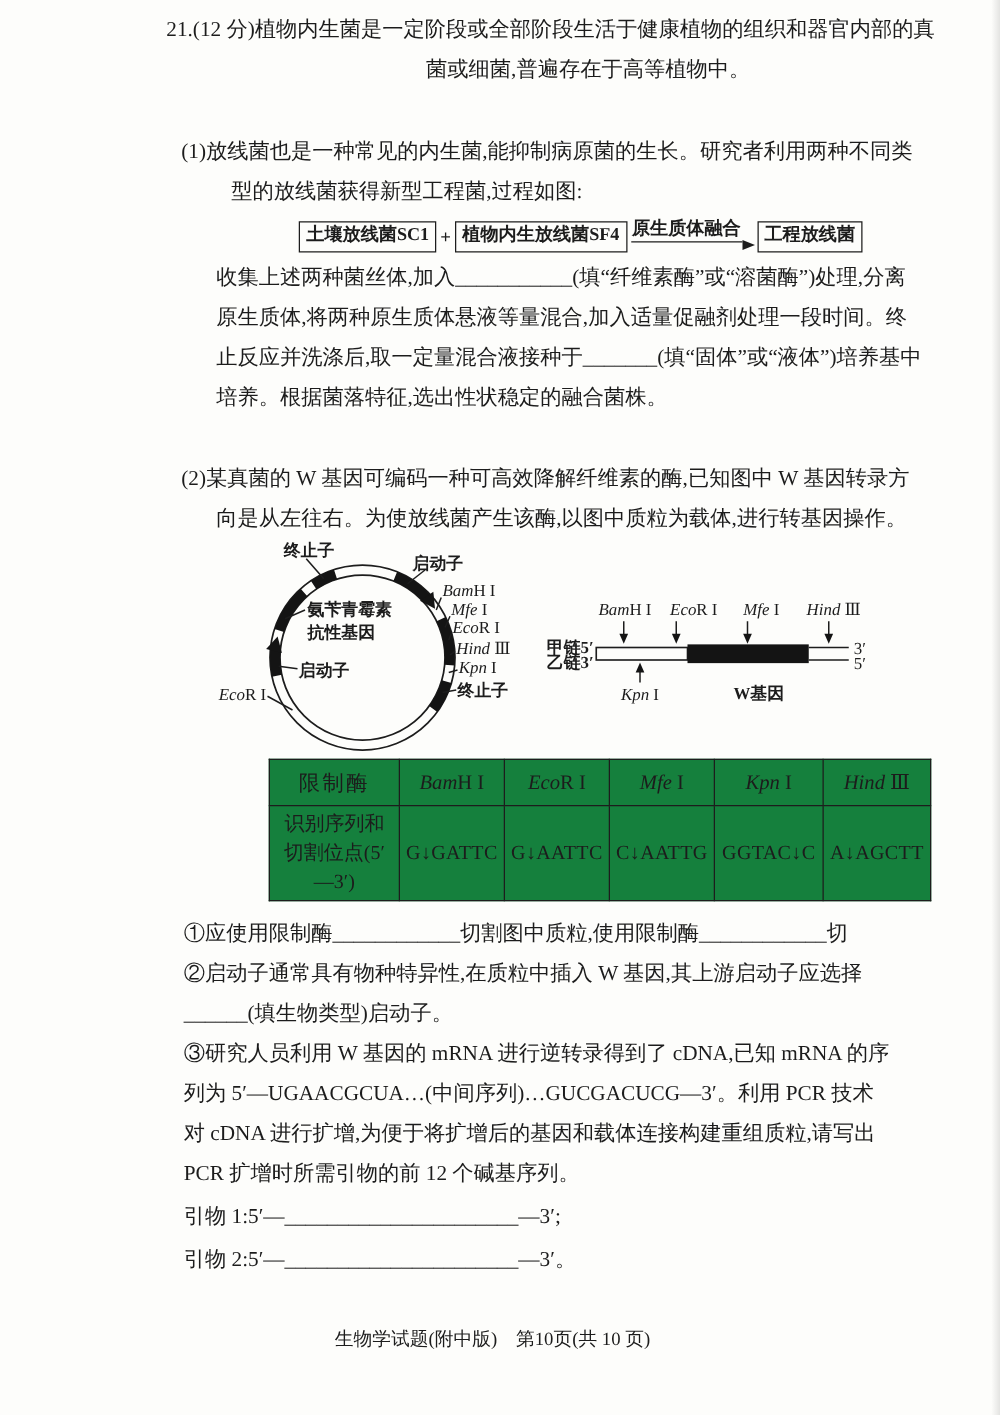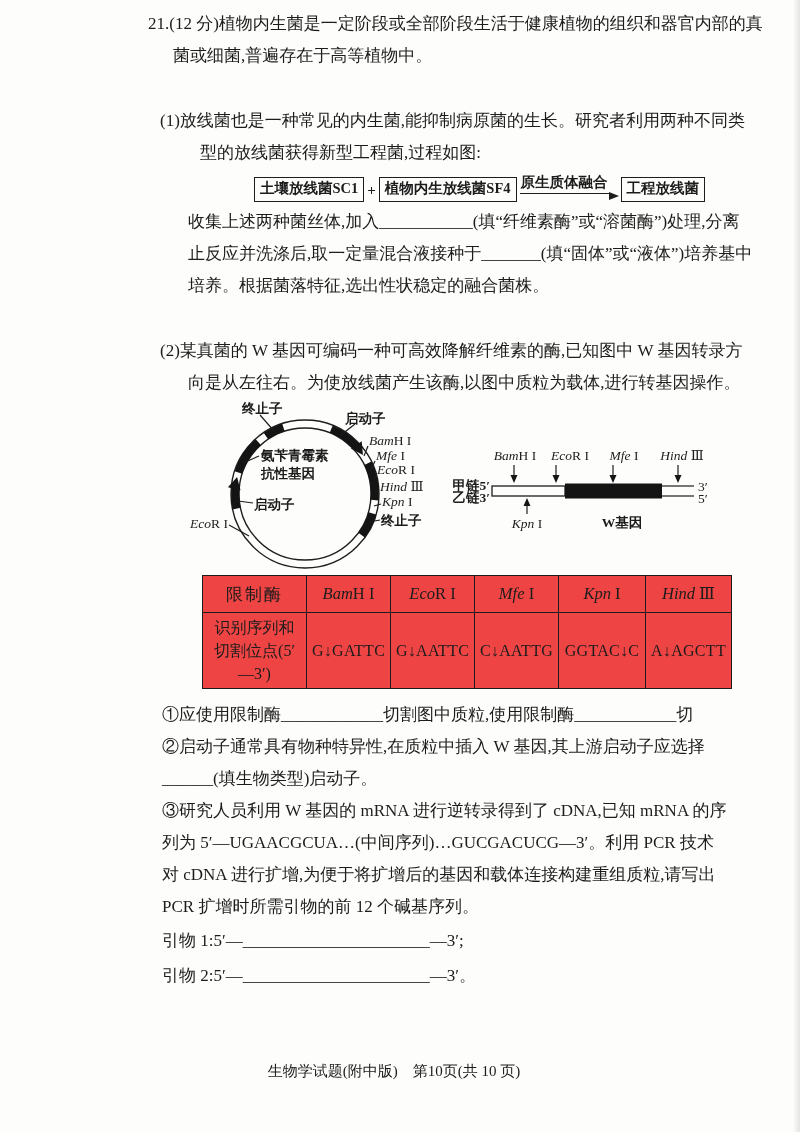--- a/index.html
+++ b/index.html
@@ -6,25 +6,25 @@
   body {
     width:800px; height:1132px;
     background:#fbfbf8;
     font-family:"Liberation Serif","DejaVu Serif",serif;
     color:#1c1c1c;
     overflow:hidden;
   }
   .sheet { position:relative; width:800px; height:1132px; background:#fdfdfb; overflow:hidden; }
   .scan-edge { position:absolute; right:0; top:0; width:7px; height:1132px;
     background:linear-gradient(to right,rgba(0,0,0,0),rgba(0,0,0,0.10)); }
-  .content { position:absolute; left:148px; top:8px; width:650px; }
+  .content { position:absolute; left:133px; top:8px; width:650px; }
   .line { font-size:17px; line-height:32px; white-space:nowrap; }
   .ind12 { padding-left:12px;margin-top:33px; }
   .ind14 { padding-left:14px; }
-  .ind25 { padding-left:25px; }
+  .ind25 { padding-left:25px;text-align:center; }
   .ind40 { padding-left:40px; }
   .ind52 { padding-left:52px; }
   .primer { line-height:35px; }
 
   
   .flow { display:flex; align-items:flex-end; margin:4px 0 4px 106px; }
   .fbox { border:1.5px solid #1d1d1d; font-size:14.5px; font-weight:700;
           line-height:1.35; padding:1px 5px 2px; white-space:nowrap; background:#fdfdfb; }
   .fplus { font-size:15px; font-weight:700; margin:0 3px; padding-bottom:3px; }
   .farrow { position:relative; margin:0 12px 8px 3px; }
@@ -40,21 +40,21 @@
   svg text { fill:#1c1c1c; font-family:"Liberation Serif","DejaVu Serif",serif; }
   .zh { font-size:13.5px; font-weight:600; }
   .en { font-size:13.5px; }
   .it { font-style:italic; }
   .dln { stroke:#1d1d1d; stroke-width:1.2; fill:none; }
   .ring { stroke:#1d1d1d; stroke-width:1.4; fill:none; }
   .seg { stroke:#141414; stroke-width:8; fill:none; }
   .blk { fill:#141414; }
 
   
-  .rt { border-collapse:collapse; table-layout:fixed; margin:4px 0 10px 54px; background:#ef4444; }
+  .rt { border-collapse:collapse; table-layout:fixed; margin:4px 0 10px 82px; background:#15803d; }
   .rt th,.rt td { border:1.6px solid #1d1d1d; text-align:center; vertical-align:middle;
                   font-weight:400; padding:0; }
   .rt th { height:36px; font-size:17px; }
   .rt td { height:58px; }
   .hcn { letter-spacing:2px; }
   .enz { font-size:16.5px; }
   .rowlabel { font-size:16px; line-height:23px; padding:3px 4px !important; }
   .seq { font-size:16px; letter-spacing:0.3px; }
 
   .footer { position:absolute; top:1062px; left:0; width:788px; text-align:center;
@@ -77,20 +77,21 @@
       <span class="fplus">+</span>
       <span class="fbox">植物内生放线菌SF4</span>
       <span class="farrow">
         <span class="farrow-label">原生质体融合</span>
         <span class="farrow-head"></span>
       </span>
       <span class="fbox">工程放线菌</span>
     </div>
 
     <div class="line ind40">收集上述两种菌丝体,加入___________(填“纤维素酶”或“溶菌酶”)处理,分离</div>
+    <div class="line ind40">原生质体,将两种原生质体悬液等量混合,加入适量促融剂处理一段时间。终</div>
     <div class="line ind40">止反应并洗涤后,取一定量混合液接种于_______(填“固体”或“液体”)培养基中</div>
     <div class="line ind40">培养。根据菌落特征,选出性状稳定的融合菌株。</div>
 
     <div class="line ind12">(2)某真菌的 W 基因可编码一种可高效降解纤维素的酶,已知图中 W 基因转录方</div>
     <div class="line ind40">向是从左往右。为使放线菌产生该酶,以图中质粒为载体,进行转基因操作。</div>
 
     <div class="diagrams">
       <svg width="580" height="172" viewBox="0 0 580 172">
 
         <g>

